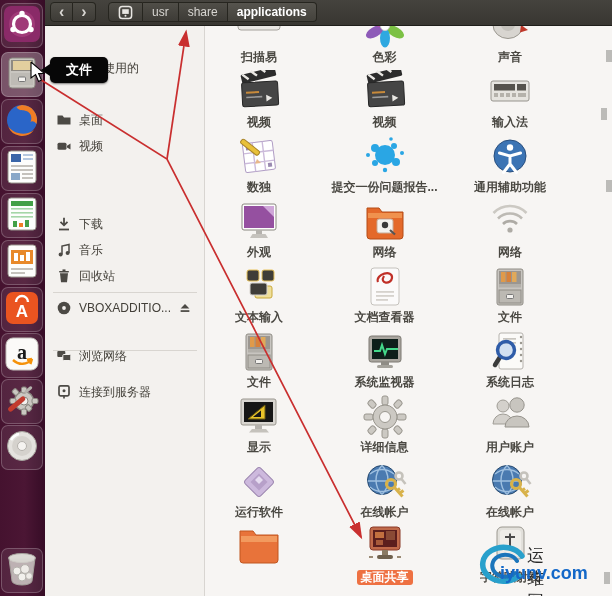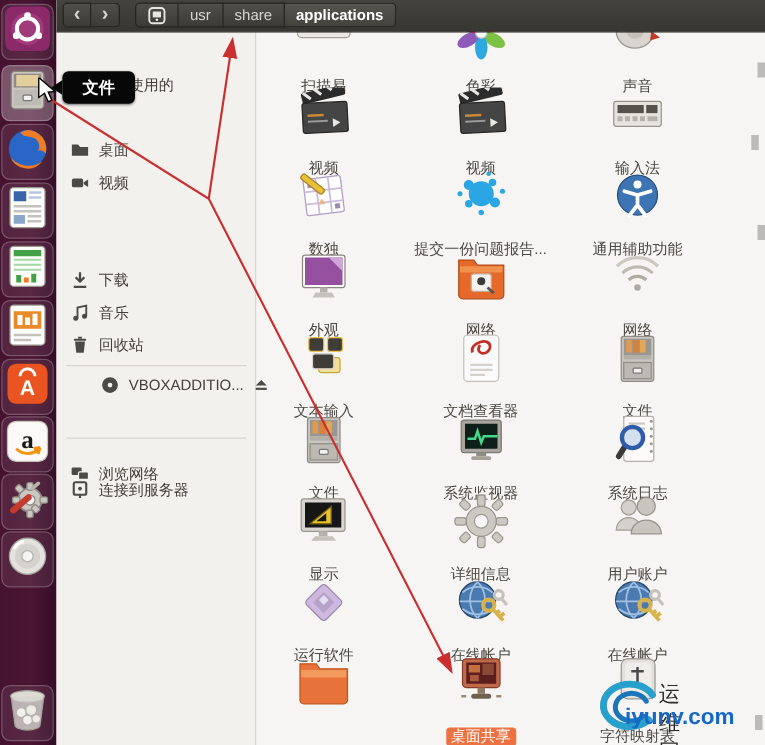--- a/index.html
+++ b/index.html
@@ -31,21 +31,21 @@
     border-right:1px solid #d8d5d1;z-index:2;box-sizing:border-box;}
   .srow{position:absolute;left:0;width:160px;height:24px;display:flex;align-items:center;}
   .srow .sicon{width:16px;height:16px;margin-left:11px;flex:none;}
   .srow .slabel{margin-left:7px;font-size:12px;color:#434039;white-space:nowrap;}
   .srow .eject{position:absolute;right:13px;width:14px;height:14px;}
   .sdiv{position:absolute;left:8px;width:144px;border-top:1px solid #d8d5d0;}
   
   .cell{position:absolute;width:126px;height:62px;z-index:1;display:flex;flex-direction:column;align-items:center;}
   .gicon{width:48px;height:44px;flex:none;}
   .gicon svg{width:48px;height:44px;}
-  .glabel{margin-top:13px;font-size:12px;color:#4a4842;white-space:nowrap;line-height:15px;}
+  .glabel{margin-top:1px;font-size:12px;color:#4a4842;white-space:nowrap;line-height:15px;font-weight:bold;}
   .glabel.sel{background:#ee7142;color:#ffffff;border-radius:3px;padding:0 4px;}
   
   .tooltip{position:absolute;left:50px;top:57px;height:26px;background:#070707;border-radius:5px;
     color:#fff;font-size:13px;font-weight:bold;display:flex;align-items:center;padding:0 16px;
     z-index:6;box-shadow:0 1px 2px rgba(0,0,0,.5);}
   .tooltip:before{content:"";position:absolute;left:-9px;top:7px;border:6px solid transparent;
     border-right:9px solid #070707;border-left:none;}
   .overlay{position:absolute;left:0;top:0;width:612px;height:596px;z-index:7;pointer-events:none;}
   .cursor{position:absolute;left:30px;top:62px;z-index:8;pointer-events:none;}
   .watermark{position:absolute;z-index:9;pointer-events:none;}
@@ -227,33 +227,33 @@
       </div>
       <div class="srow" style="top: 239px;">
         <span class="sicon"><svg viewBox="0 0 16 16">
             <path d="M4 5.2 l1 9 h6 l1 -9 z" fill="#4c4a45"></path>
             <rect x="3" y="3" width="10" height="1.6" rx=".8" fill="#4c4a45"></rect>
             <rect x="6.5" y="1.4" width="3" height="1.6" fill="#4c4a45"></rect>
           </svg></span>
         <span class="slabel">回收站</span>
       </div>
       <div class="sdiv" style="top: 267px;"></div>
-      <div class="srow" style="top: 271px; padding-left: 24px;">
+      <div class="srow" style="top: 271px;">
         <span class="sicon"><svg viewBox="0 0 16 16">
             <circle cx="8" cy="8" r="6.3" fill="#4c4a45"></circle>
             <circle cx="8" cy="8" r="1.9" fill="#f3f1ee"></circle>
           </svg></span>
         <span class="slabel">VBOXADDITIO...</span>
         <span class="eject"><svg viewBox="0 0 16 16">
             <path d="M3 8.5 l5 -5 5 5 z" fill="#4c4a45"></path>
             <rect x="3" y="10.5" width="10" height="2" fill="#4c4a45"></rect>
           </svg></span>
       </div>
       <div class="sdiv" style="top: 325px;"></div>
-      <div class="srow" style="top: 342px;">
+      <div class="srow" style="top: 319px;">
         <span class="sicon"><svg viewBox="0 0 16 16">
             <rect x="1.3" y="3" width="8" height="6" rx="1" fill="#4c4a45"></rect>
             <rect x="6.8" y="6.5" width="8" height="6" rx="1" fill="#4c4a45" stroke="#f3f1ee"></rect>
           </svg></span>
         <span class="slabel">浏览网络</span>
       </div>
       <div class="srow" style="top: 355px;">
         <span class="sicon"><svg viewBox="0 0 16 16">
             <rect x="3" y="1.8" width="10" height="10" rx="1.5" fill="none" stroke="#4c4a45" stroke-width="1.7"></rect>
             <circle cx="8" cy="6.8" r="1.5" fill="#4c4a45"></circle>

